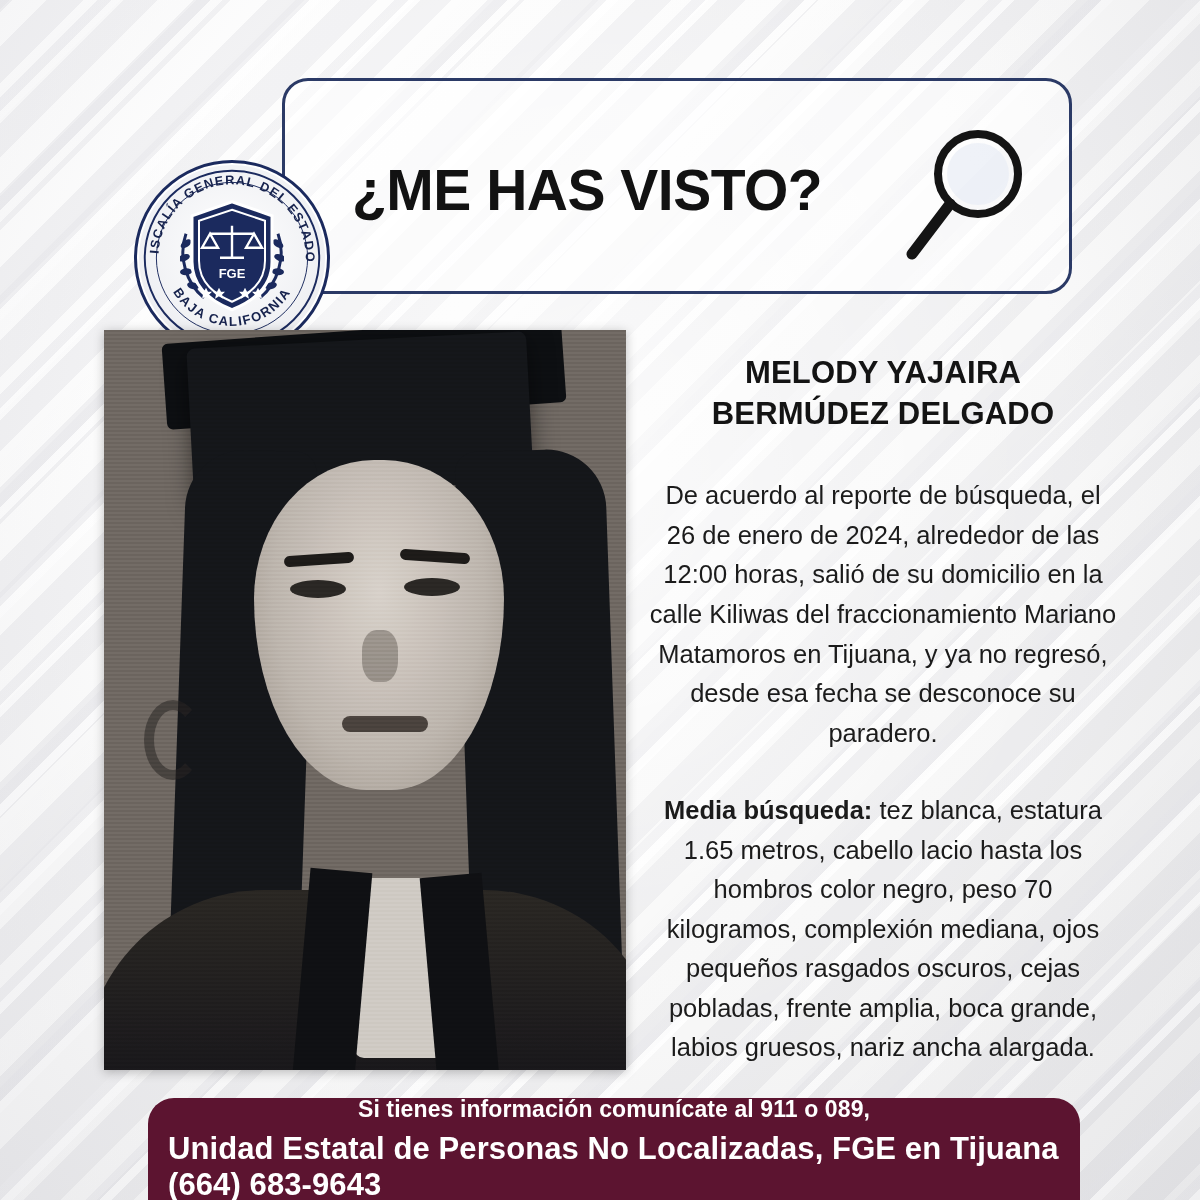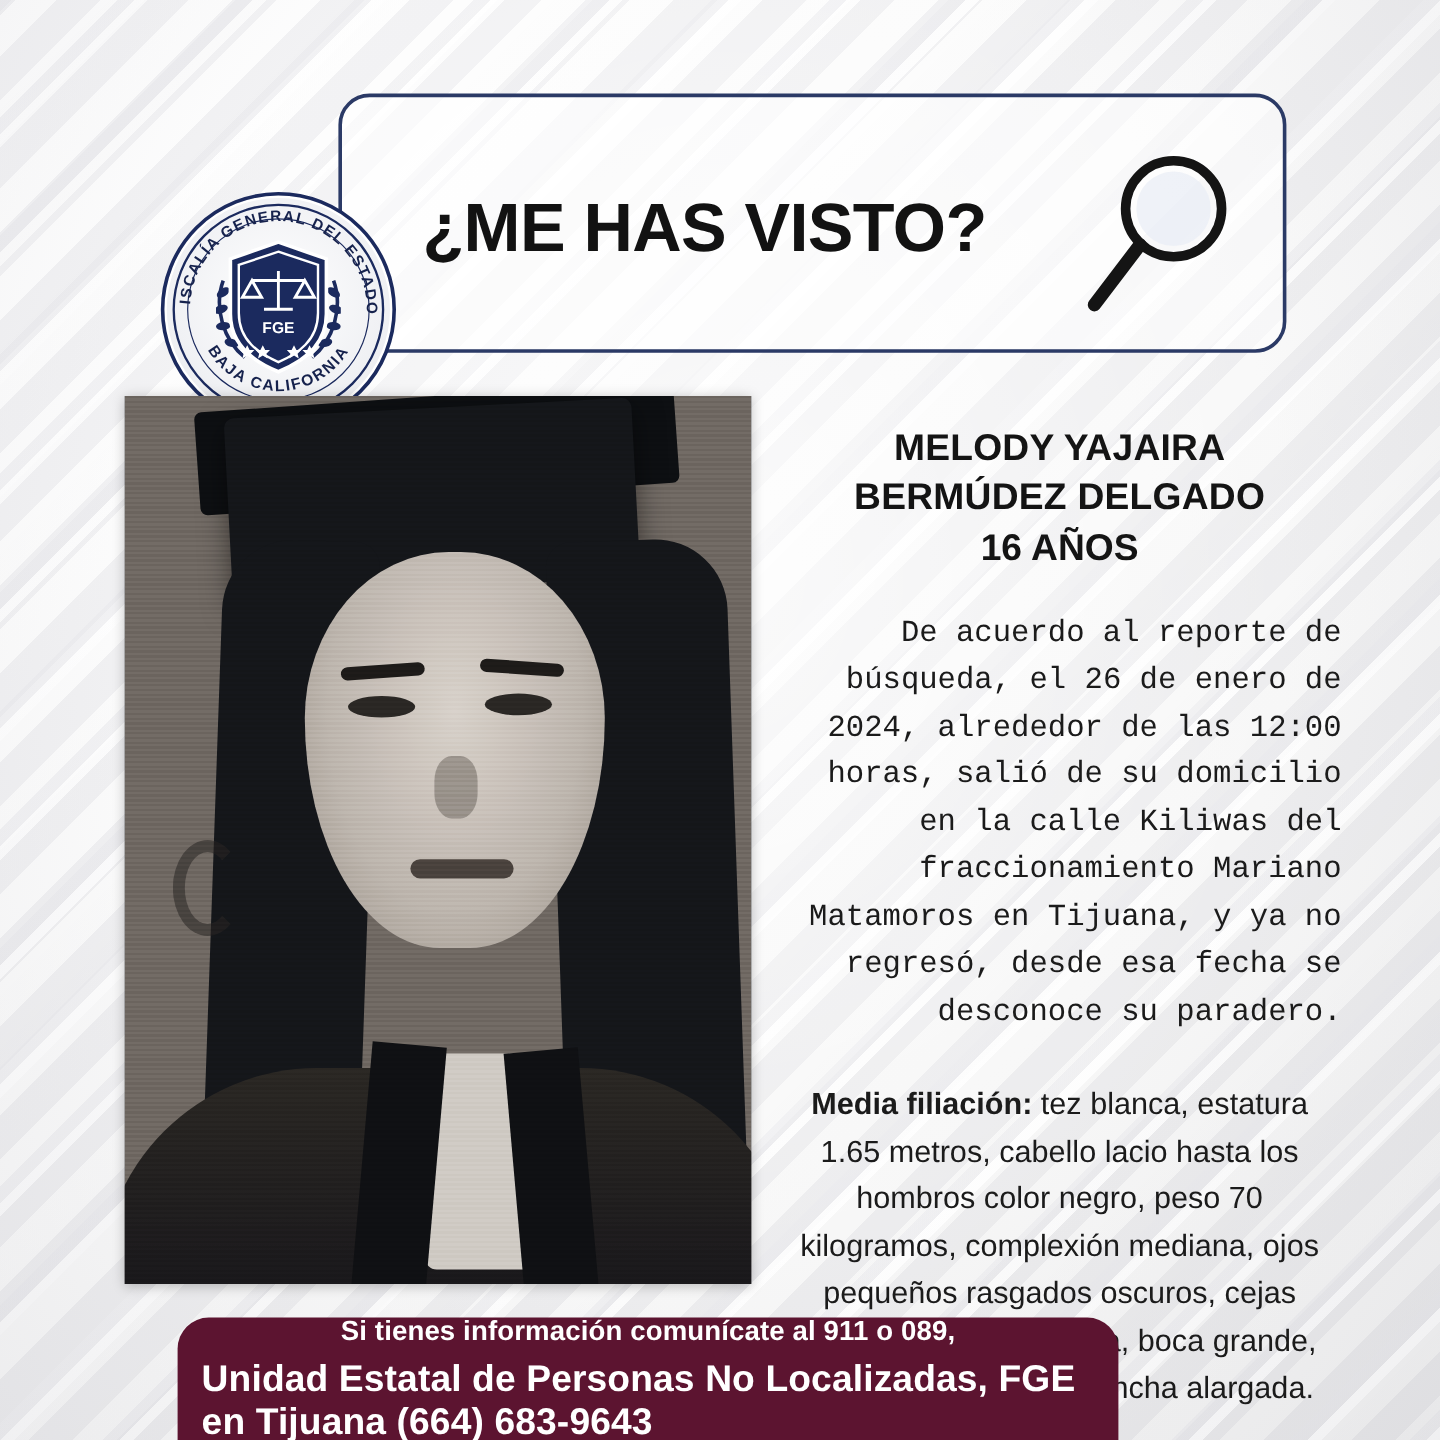--- a/index.html
+++ b/index.html
@@ -161,38 +161,37 @@
   #personName {
     font-size: 31px; font-weight: 800; line-height: 1.33;
     letter-spacing: 0.2px;
     white-space: pre-line;
   }
   #personAge {
     font-size: 31px; font-weight: 800; line-height: 1.33;
     margin-top: 2px;
   }
   #reportText {
-    margin-top: 30px;
+    margin-top: 42px;
     font-size: 25.5px; line-height: 1.55;
     color: #1b1b1b;
-    text-align: right;
-    font-family: Liberation Mono, monospace;
+    text-align: center;
   }
   #descBlock {
     margin-top: 38px;
     font-size: 25.5px; line-height: 1.55;
     color: #1b1b1b;
     text-align: center;
   }
   #descLabel { font-weight: 800; }
 
   
   #footer {
     position: absolute; left: 148px; top: 1098px;
-    width: 784px; height: 102px;
+    width: 932px; height: 102px;
     background: #5c1430;
     border-radius: 26px 26px 0 0;
     color: #ffffff;
     display: flex; flex-direction: column;
     align-items: center; justify-content: center;
     gap: 8px;
     padding: 10px 20px;
   }
   #footerLine1 { font-size: 23px; font-weight: 700; letter-spacing: 0.1px; }
   #footerLine2 { font-size: 31px; font-weight: 700; letter-spacing: 0.1px; }
@@ -294,24 +293,23 @@
       <div class="ph" id="stoleL"></div>
       <div class="ph" id="stoleR"></div>
       <div class="ph" id="letterC"></div>
       <div id="photoGrain"></div>
     </div>
   </div>
 
   <div id="info" class="layer">
     <div id="personName">MELODY YAJAIRA
 BERMÚDEZ DELGADO</div>
-    <div id="personAge">16 AÑOS</div>
     <p id="reportText">De acuerdo al reporte de búsqueda, el 26 de enero de 2024, alrededor de las 12:00 horas, salió de su domicilio en la calle Kiliwas del fraccionamiento Mariano Matamoros en Tijuana, y ya no regresó, desde esa fecha se desconoce su paradero.</p>
     <p id="descBlock">
-      <span id="descLabel">Media filiación:</span><span> tez blanca, estatura 1.65 metros, cabello lacio hasta los hombros color negro, peso 70 kilogramos, complexión mediana, ojos pequeños rasgados oscuros, cejas pobladas, frente amplia, boca grande, labios gruesos, nariz ancha alargada.</span>
+      <span id="descLabel">Media búsqueda:</span><span> tez blanca, estatura 1.65 metros, cabello lacio hasta los hombros color negro, peso 70 kilogramos, complexión mediana, ojos pequeños rasgados oscuros, cejas pobladas, frente amplia, boca grande, labios gruesos, nariz ancha alargada.</span>
     </p>
   </div>
 
   <div id="footer" class="layer">
     <div id="footerLine1">Si tienes información comunícate al 911 o 089,</div>
     <div id="footerLine2">Unidad Estatal de Personas No Localizadas, FGE en Tijuana (664) 683-9643</div>
   </div>
 
 </div>
 

